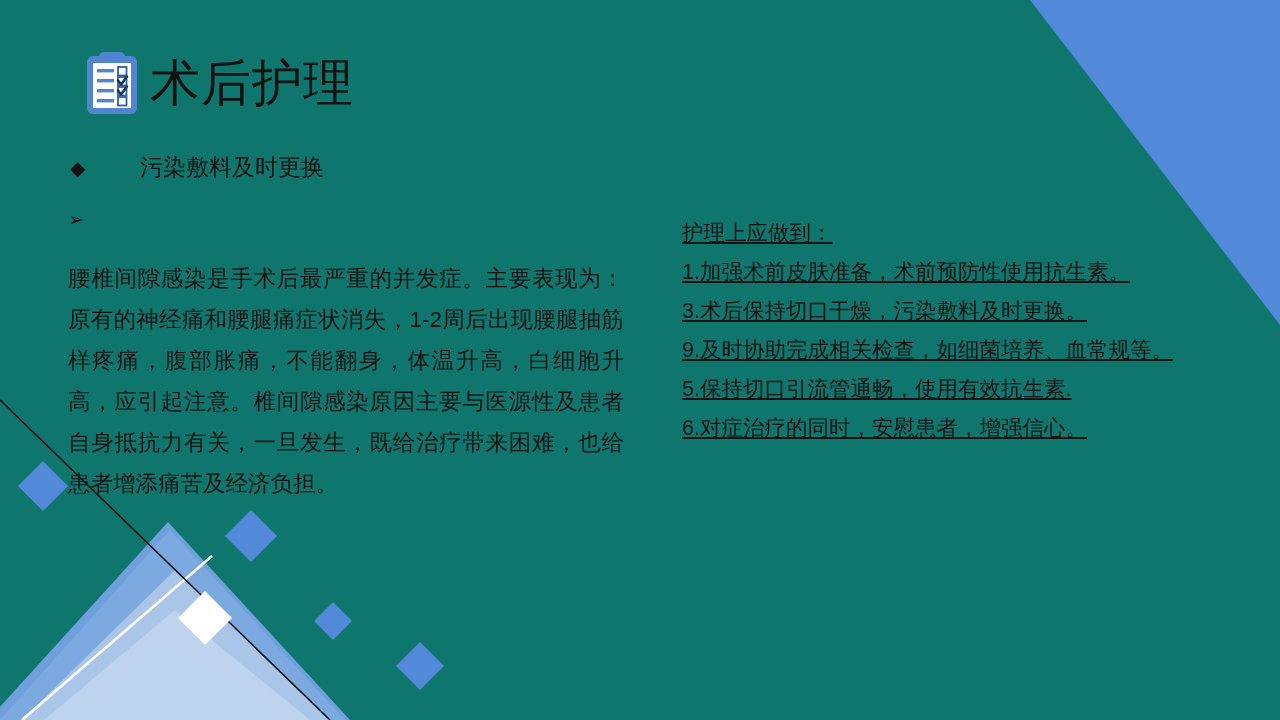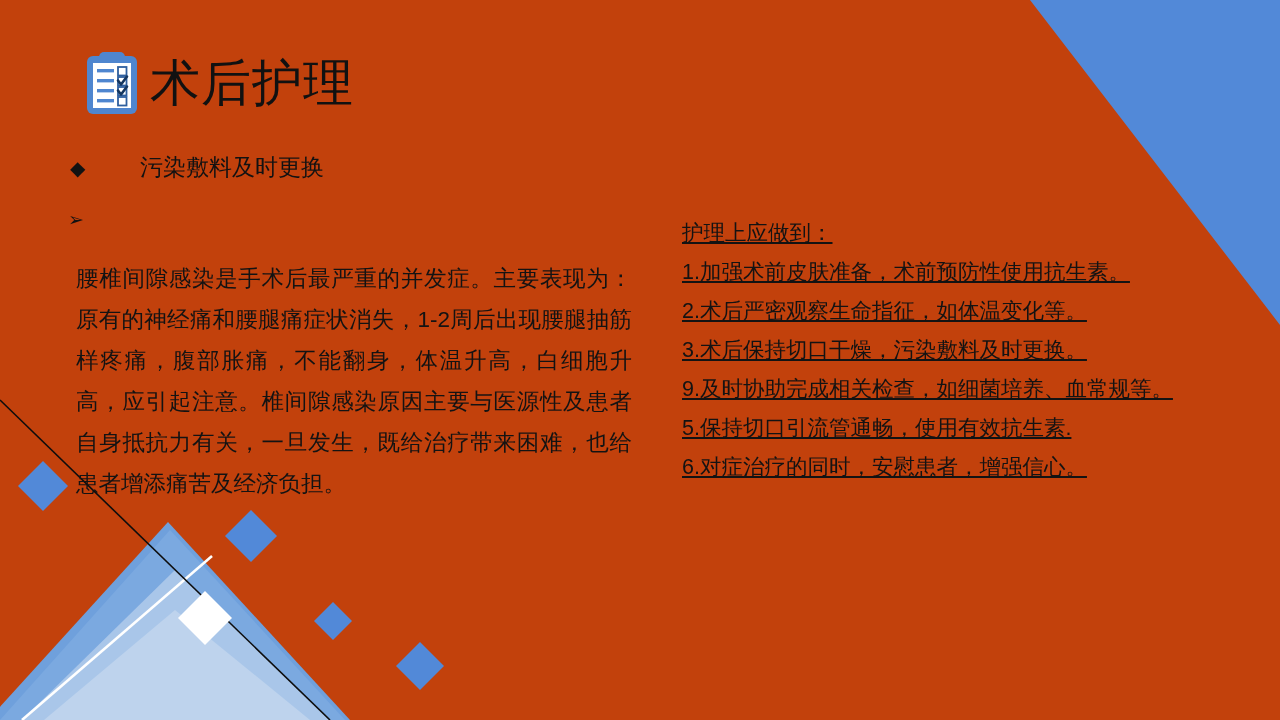--- a/index.html
+++ b/index.html
@@ -10,21 +10,21 @@
     width: 1280px;
     height: 720px;
     overflow: hidden;
     font-family: "Liberation Sans", "DejaVu Sans", sans-serif;
   }
 
   #slide {
     position: relative;
     width: 1280px;
     height: 720px;
-    background: #c2410c;
+    background: #0f766e;
     overflow: hidden;
   }
 
   
   #deco-top-right,
   #deco-bottom-left {
     position: absolute;
     pointer-events: none;
   }
   #deco-top-right {
@@ -94,21 +94,20 @@
   #left-column {
     position: absolute;
     left: 68px;
     top: 258px;
     width: 556px;
     font-size: 22.5px;
     line-height: 41px;
     color: #131313;
     text-align: justify;
     text-justify: inter-character;
-    margin-left: 8px;
   }
 
   #right-column {
     position: absolute;
     left: 682px;
     top: 214px;
     width: 560px;
     font-size: 21.5px;
     line-height: 39px;
     color: #131313;
@@ -176,20 +175,19 @@
 
   <div id="bullet-sub">
     <span class="marker">➢</span>
   </div>
 
   <div id="left-column">腰椎间隙感染是手术后最严重的并发症。主要表现为：原有的神经痛和腰腿痛症状消失，1-2周后出现腰腿抽筋样疼痛，腹部胀痛，不能翻身，体温升高，白细胞升高，应引起注意。椎间隙感染原因主要与医源性及患者自身抵抗力有关，一旦发生，既给治疗带来困难，也给患者增添痛苦及经济负担。</div>
 
   <div id="right-column">
     <div class="rc-line">护理上应做到：</div>
     <div class="rc-line">1.加强术前皮肤准备，术前预防性使用抗生素。</div>
-    <div class="rc-line">2.术后严密观察生命指征，如体温变化等。</div>
     <div class="rc-line">3.术后保持切口干燥，污染敷料及时更换。</div>
     <div class="rc-line">9.及时协助完成相关检查，如细菌培养、血常规等。</div>
     <div class="rc-line">5.保持切口引流管通畅，使用有效抗生素.</div>
     <div class="rc-line">6.对症治疗的同时，安慰患者，增强信心。</div>
   </div>
 
 </div>
 
 </body></html>

